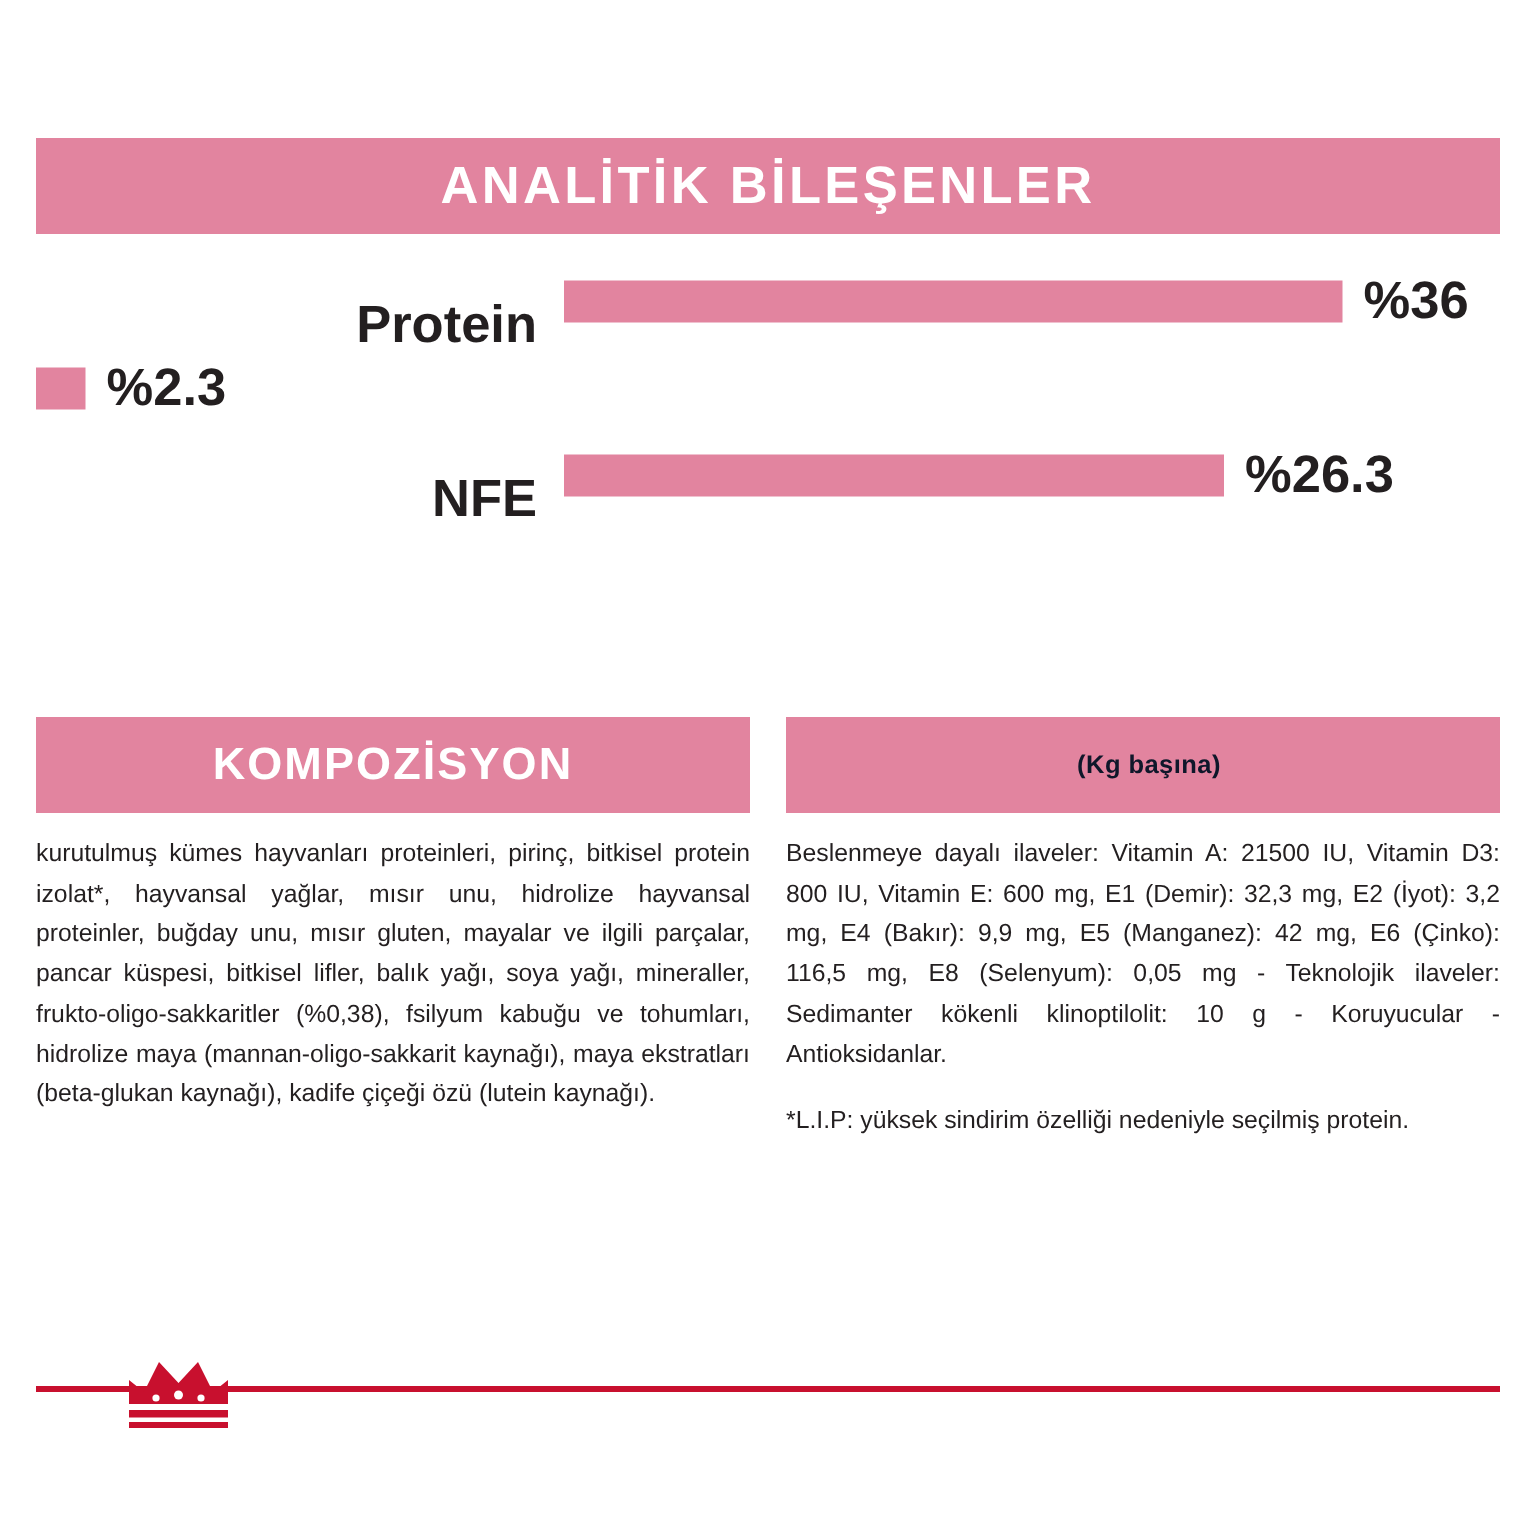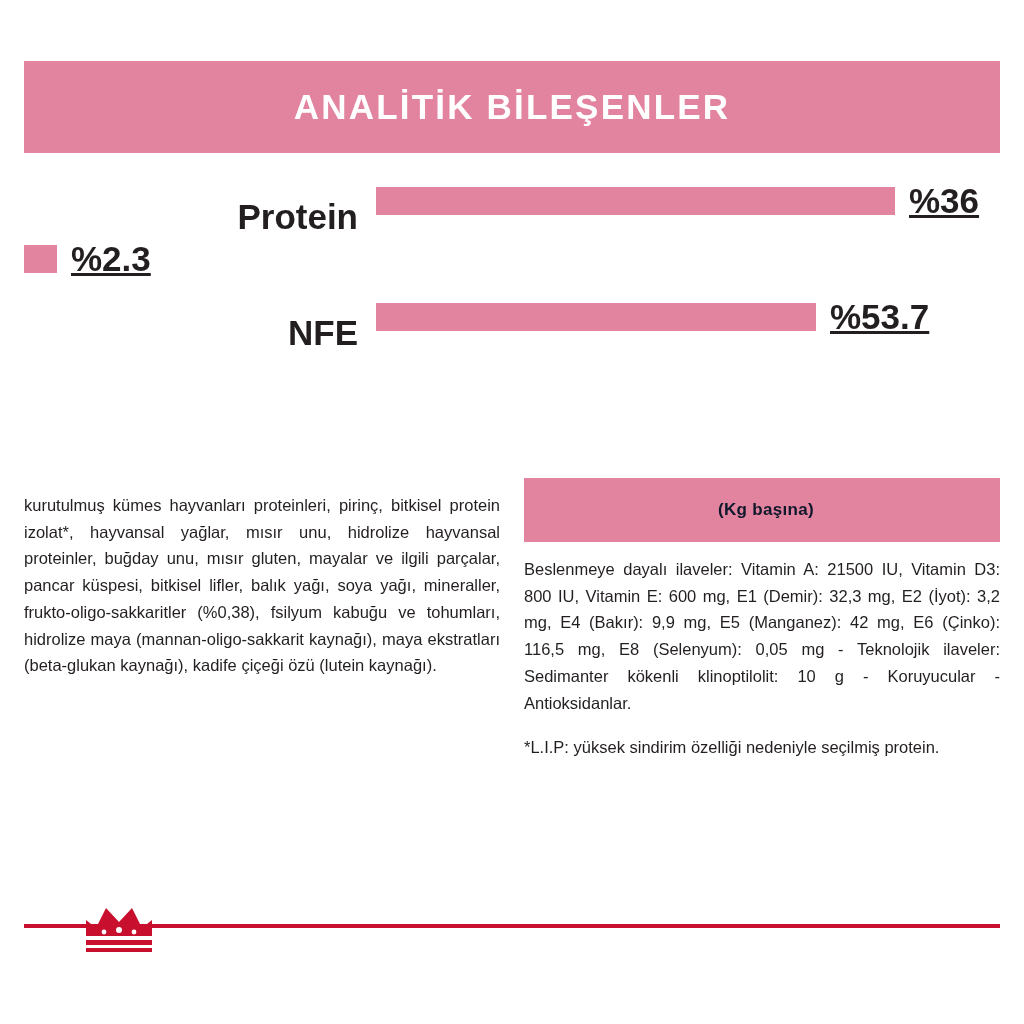--- a/index.html
+++ b/index.html
@@ -21,23 +21,23 @@
     width: 1024px;
     height: 1024px;
     box-sizing: border-box;
     padding: 0;
   }
 
   
   .banner {
     position: absolute;
     left: 24px;
-    top: 61px;
-    width: 976px;
-    height: 92px;
+    top: 92px;
+    width: 976px;
+    height: 64px;
     background: #e2849f;
     display: flex;
     align-items: center;
     justify-content: center;
   }
   .banner-title {
     color: #ffffff;
     font-size: 35px;
     font-weight: bold;
     letter-spacing: 2.2px;
@@ -64,21 +64,20 @@
     font-size: 35px;
     font-weight: bold;
     color: #231f20;
     white-space: nowrap;
     margin-top: 32px;
   }
   .bar-track {
     flex: 1;
     display: flex;
     align-items: center;
-    text-decoration: underline;
   }
   .bar-fill {
     height: 28px;
     background: #e2849f;
   }
   .bar-value {
     margin-left: 14px;
     font-size: 35px;
     font-weight: bold;
     color: #231f20;
@@ -172,29 +171,32 @@
       <div class="bar-track">
         <div class="bar-fill" style="width:33px"></div>
         <div class="bar-value">%2.3</div>
       </div>
     </div>
 
     <div class="bar-row">
       <div class="bar-label">NFE</div>
       <div class="bar-track">
         <div class="bar-fill" style="width:440px"></div>
-        <div class="bar-value">%53.7</div>
+        <div class="bar-value">%26.3</div>
       </div>
     </div>
 
   </div>
 
   <div class="columns">
 
     <div class="col">
+      <div class="col-head">
+        <span class="col-head-title">KOMPOZİSYON</span>
+      </div>
       <div class="col-body">
         <p>kurutulmuş kümes hayvanları proteinleri, pirinç, bitkisel protein izolat*, hayvansal yağlar, mısır unu, hidrolize hayvansal proteinler, buğday unu, mısır gluten, mayalar ve ilgili parçalar, pancar küspesi, bitkisel lifler, balık yağı, soya yağı, mineraller, frukto-oligo-sakkaritler (%0,38), fsilyum kabuğu ve tohumları, hidrolize maya (mannan-oligo-sakkarit kaynağı), maya ekstratları (beta-glukan kaynağı), kadife çiçeği özü (lutein kaynağı).</p>
       </div>
     </div>
 
     <div class="col">
       <div class="col-head">
         <span class="col-head-sub">(Kg başına)</span>
       </div>
       <div class="col-body">

